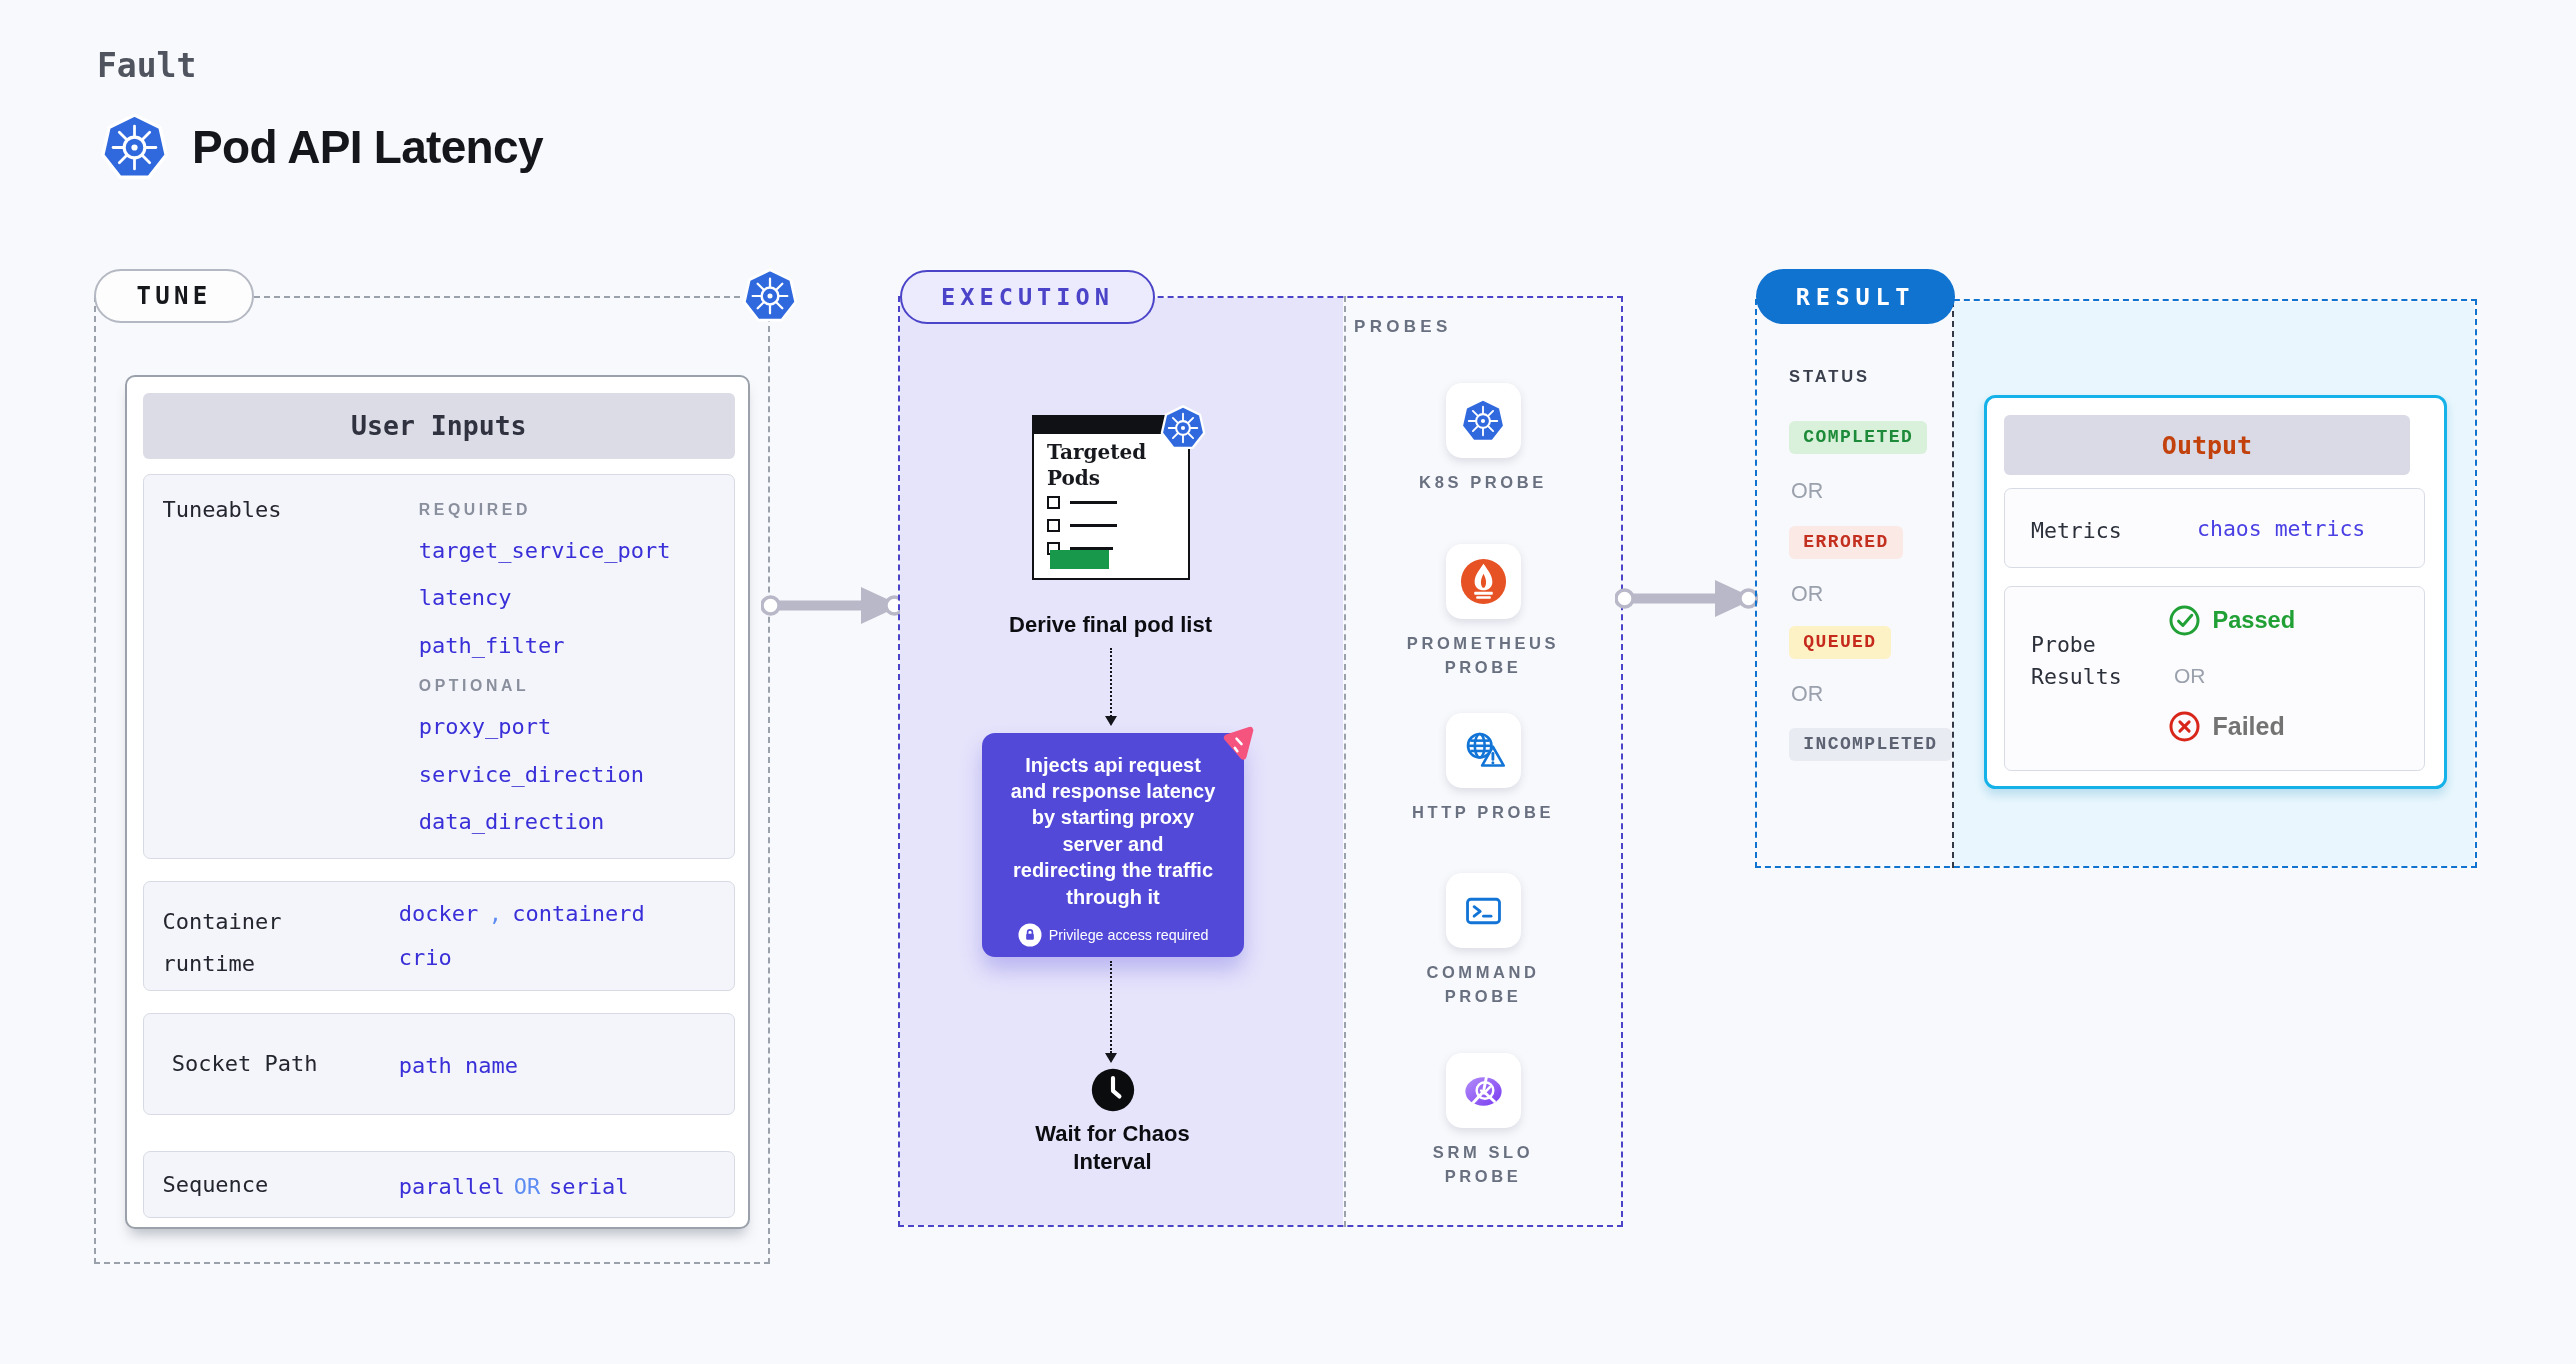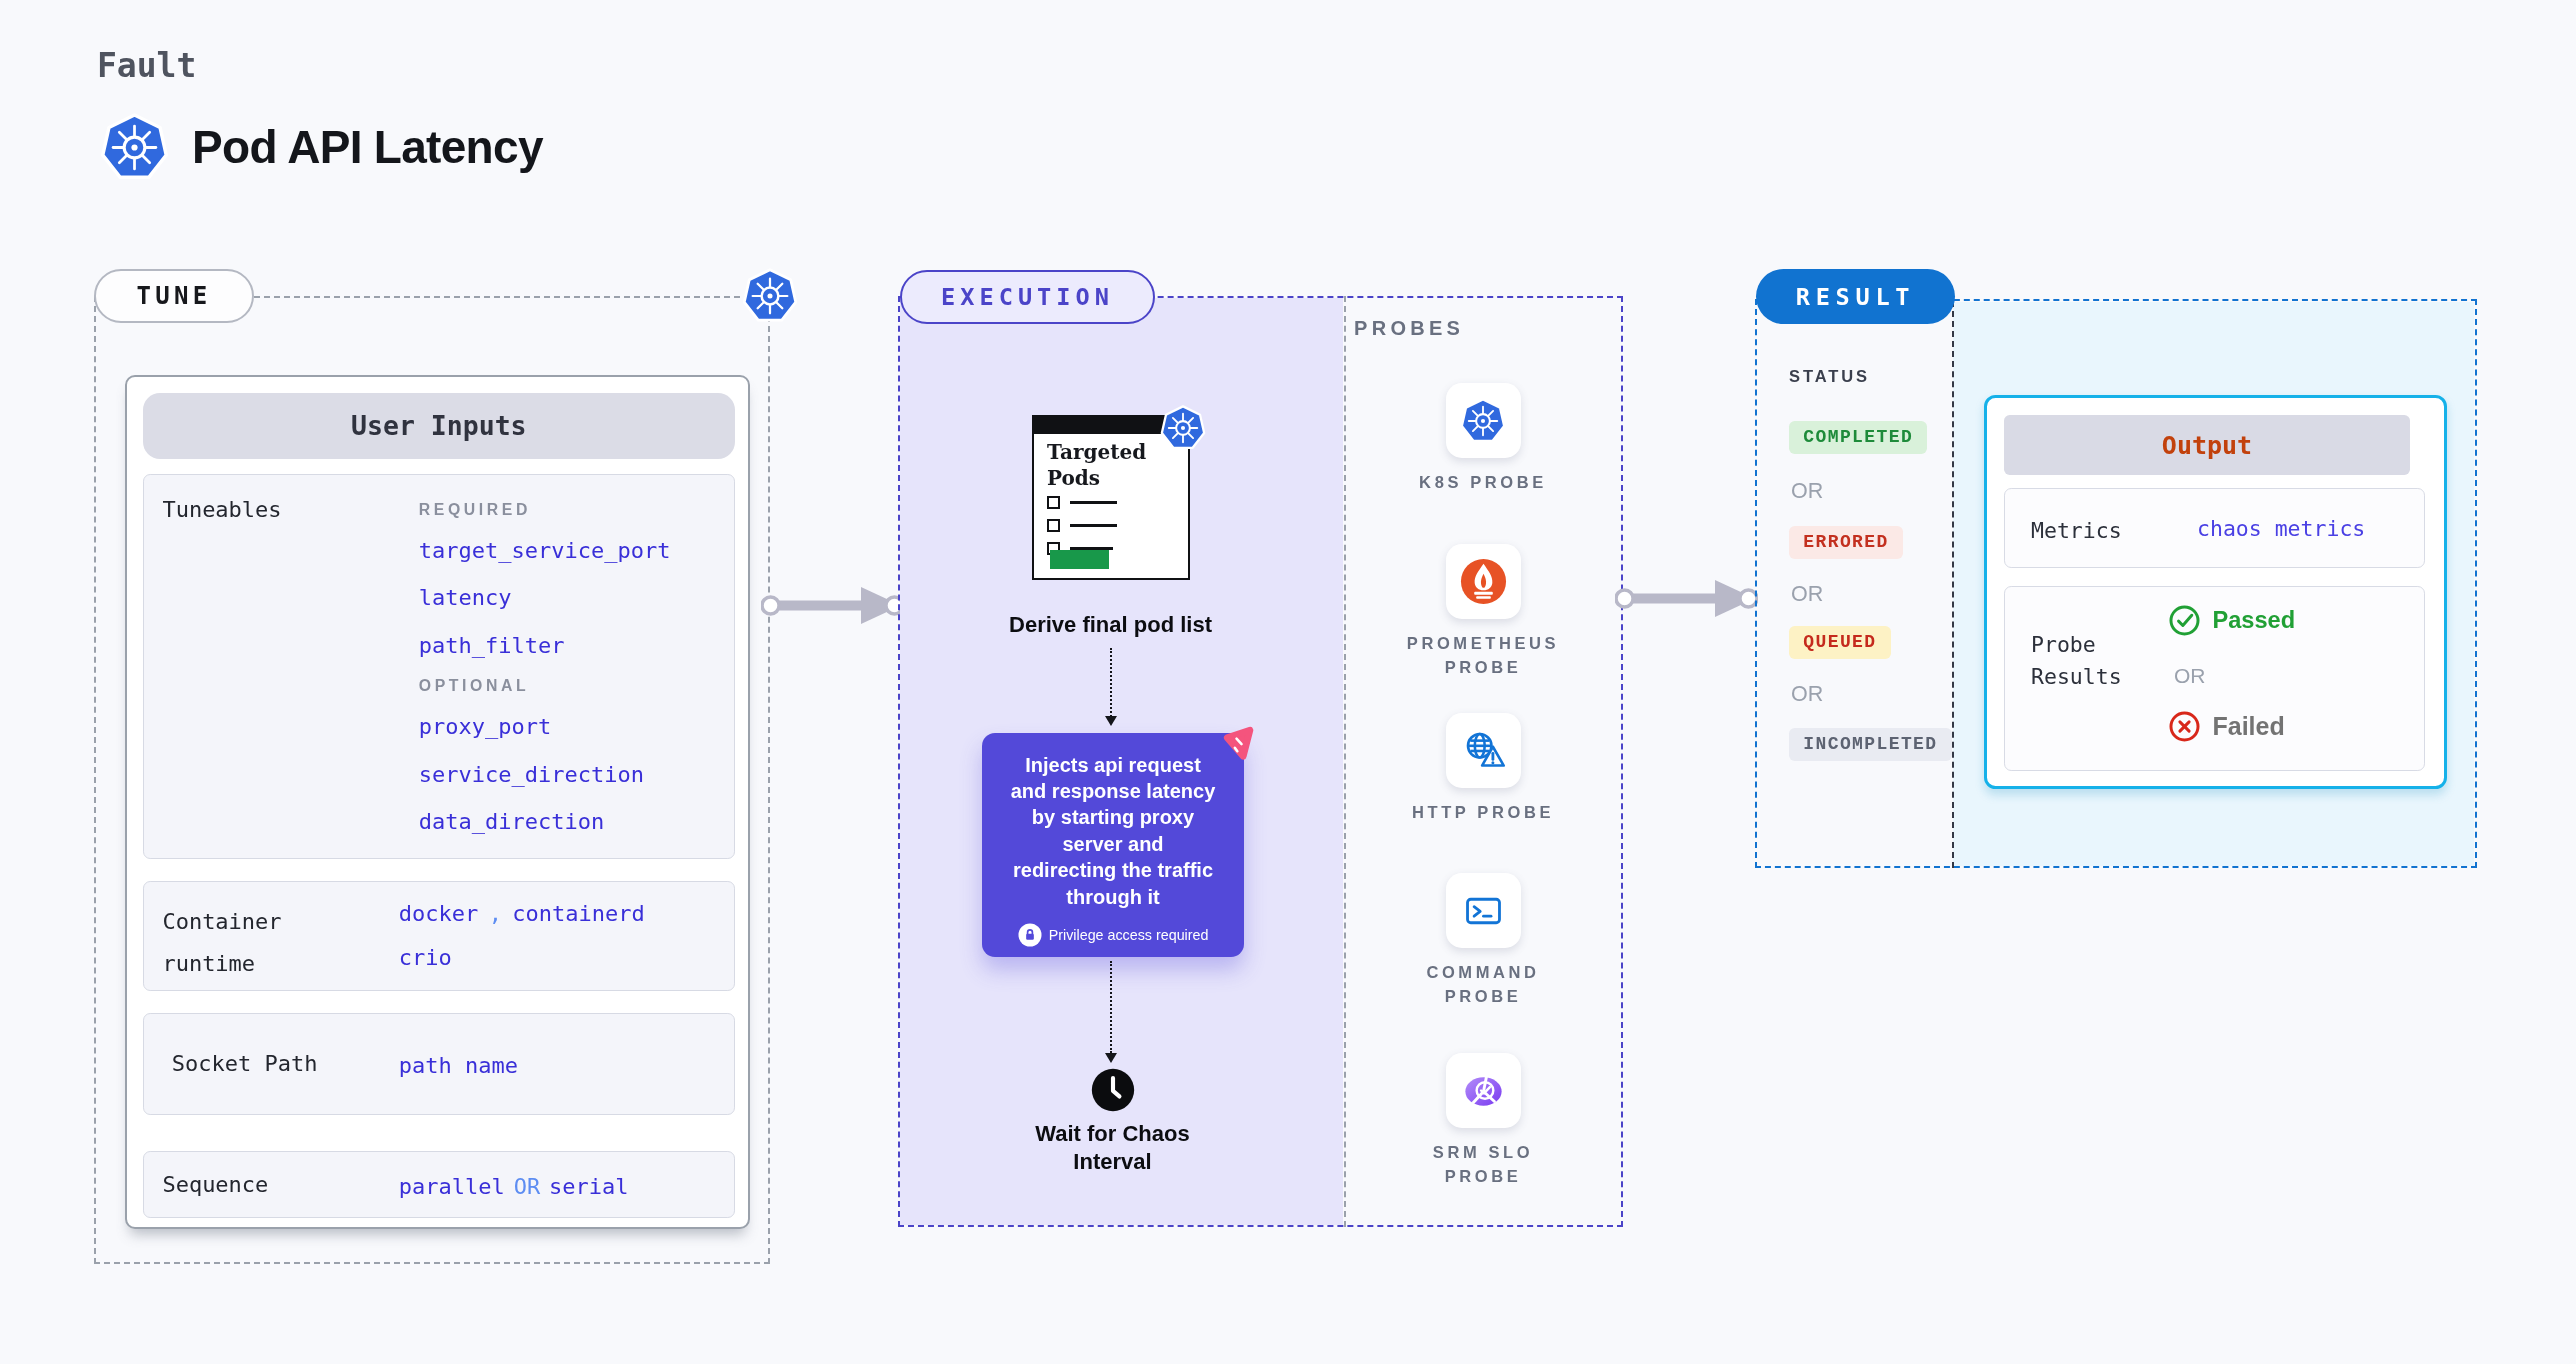--- a/index.html
+++ b/index.html
@@ -27,21 +27,21 @@
   .tune-pill{left:94px;top:269px;width:160px;height:54px;background:#fdfdfe;border:2.1px solid #b4b8c2;
              font-size:24px;font-weight:bold;letter-spacing:4.3px;color:#17181c;}
   .exec-pill{left:900px;top:270px;width:255px;height:54px;background:#ecebfd;border:2.9px solid #4b44c8;
              font-size:23.6px;font-weight:bold;letter-spacing:5px;color:#4b44c8;}
   .result-pill{left:1756px;top:269px;width:199px;height:55px;background:#1173d0;
              font-size:23.6px;font-weight:bold;letter-spacing:5.7px;color:#ffffff;}
 
   
   .ui-panel{left:125px;top:375px;width:625px;height:854px;background:#ffffff;border:2.1px solid #9aa1ab;
             border-radius:10px;box-sizing:border-box;box-shadow:0 10px 13px -5.7px rgba(105,112,128,.45);}
-  .ui-header{left:15.8px;top:15.8px;width:592px;height:66px;background:#dbdce6;border-radius:17px;
+  .ui-header{left:15.8px;top:15.8px;width:592px;height:66px;background:#dbdce6;border-radius:6px;
              display:flex;align-items:center;justify-content:center;font-size:26.5px;font-weight:bold;color:#30333f;}
   .ui-row{background:#f4f5fa;border:1.4px solid #d7dae4;border-radius:7.2px;box-sizing:border-box;}
   .row-tuneables{left:15.8px;top:97px;width:592px;height:385px;}
   .row-runtime{left:15.8px;top:504px;width:592px;height:110px;}
   .row-socket{left:15.8px;top:636px;width:592px;height:102px;}
   .row-sequence{left:15.8px;top:758px;width:592px;height:67px;margin-top:16px;}
   .row-label{font-size:22px;color:#23262e;font-family:"DejaVu Sans Mono",monospace;}
   .req-label{font-size:15.8px;font-weight:bold;letter-spacing:3.6px;color:#8a8f9d;}
   .field{font-size:22px;color:#392fd8;font-family:"DejaVu Sans Mono",monospace;}
   .lightblue{color:#5d8df2;}
@@ -69,21 +69,21 @@
   .derive-label{left:996px;top:612px;width:229px;text-align:center;font-size:22px;font-weight:bold;color:#0c0d11;}
   .inject-box{left:982px;top:733px;width:262px;height:224px;background:#5349d9;border-radius:13px;
               box-shadow:0 13px 21.5px rgba(83,73,217,.30);}
   .inject-text{left:10px;right:10px;top:18.6px;text-align:center;font-size:20px;font-weight:bold;color:#ffffff;line-height:1.32;}
   .privilege{left:0;right:0;bottom:10px;display:flex;align-items:center;justify-content:center;gap:7.2px;}
   .privilege-note{font-size:14.3px;color:#ffffff;}
   .chaos-logo{left:1213px;top:721px;}
   .wait-label{left:1012px;top:1120px;width:201px;text-align:center;font-size:22px;font-weight:bold;color:#0c0d11;line-height:1.25;}
 
   
-  .probes-title{left:1354px;top:317px;font-size:20px;font-weight:bold;letter-spacing:4.3px;color:#697080;}
+  .probes-title{left:1354px;top:317px;font-size:17px;font-weight:bold;letter-spacing:4.3px;color:#697080;}
   .probe-item{left:1397px;width:172px;text-align:center;}
   .probe-card{width:75px;height:75px;margin:0 auto;background:#ffffff;border-radius:15.8px;
               box-shadow:0 3.6px 8.6px rgba(80,90,120,.16);display:flex;align-items:center;justify-content:center;}
   .probe-label{margin-top:11.5px;font-size:16.5px;font-weight:bold;letter-spacing:3.6px;color:#697080;line-height:1.48;}
 
   
   .status-label{left:1789px;top:367px;font-size:16.5px;font-weight:bold;letter-spacing:2.9px;color:#3a3f4d;}
   .badge{display:inline-block;padding:6.4px 14.3px;border-radius:5.7px;font-size:18px;font-weight:bold;letter-spacing:1.4px;font-family:Liberation Mono, monospace;}
   .badge-completed{left:1789px;top:421px;background:#d9f1da;color:#1e8b3a;}
   .badge-errored{left:1789px;top:526px;background:#fbe9e6;color:#c3301f;}

